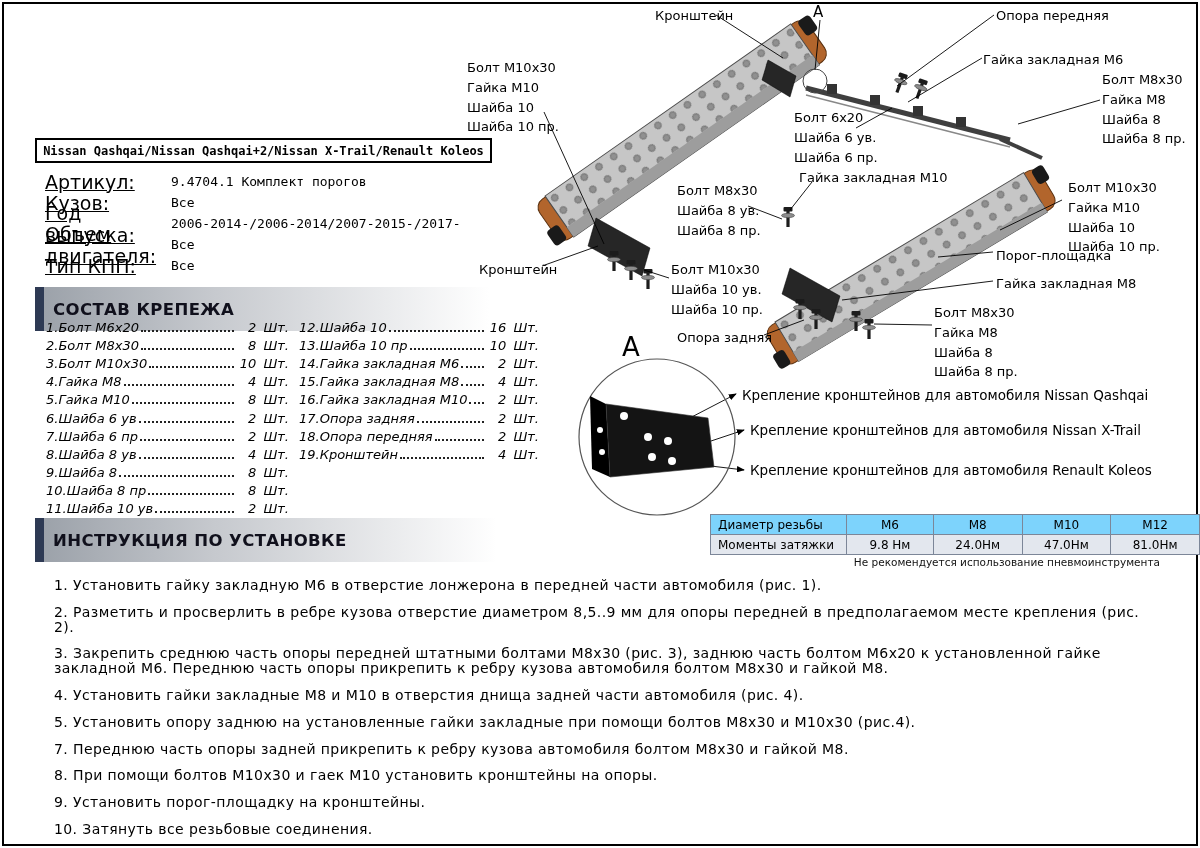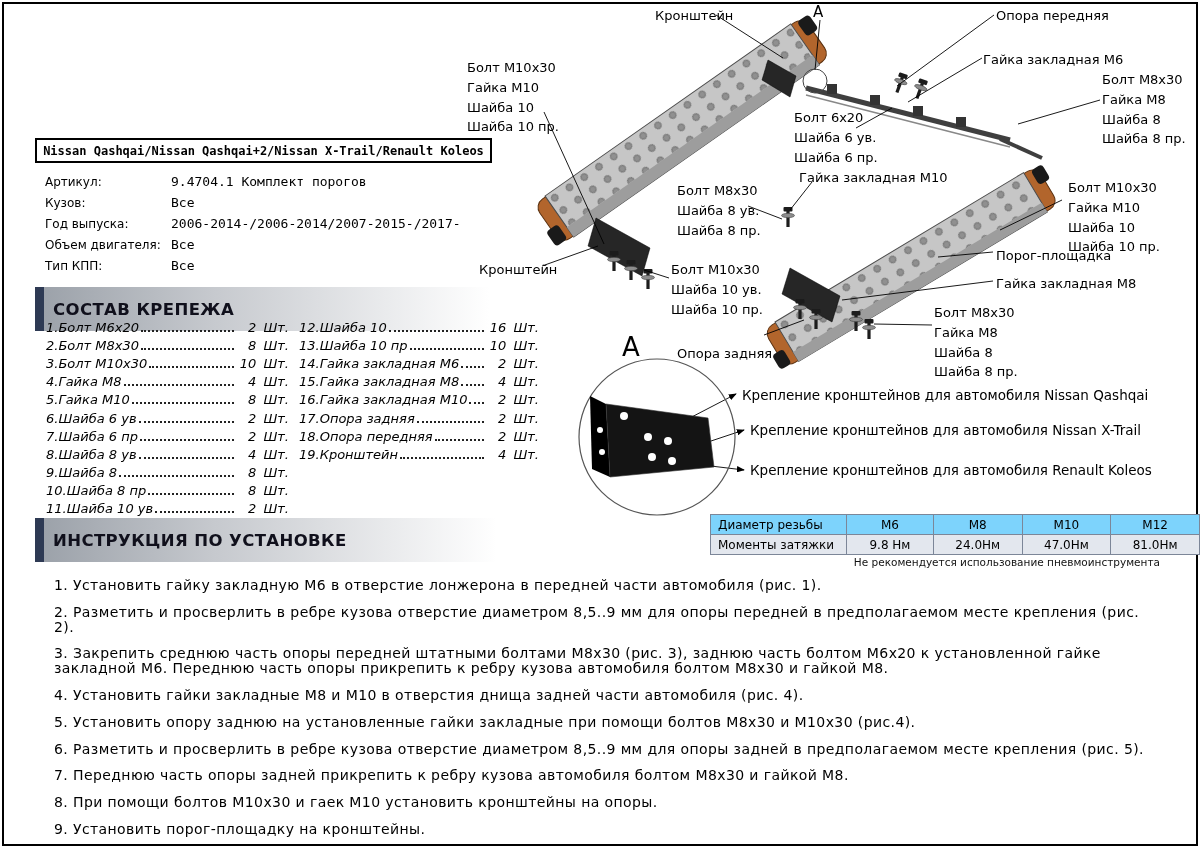--- a/index.html
+++ b/index.html
@@ -7,21 +7,21 @@
         font-family:"DejaVu Sans",sans-serif;color:#000;}
   .frame{position:absolute;inset:2px;border:2px solid #000;pointer-events:none;}
   .diagram-svg{position:absolute;left:0;top:0;width:1200px;height:848px;pointer-events:none;}
 
   .titlebar{position:absolute;left:35px;top:138px;width:453px;height:21px;border:2px solid #000;
             display:flex;align-items:center;justify-content:center;
             font-family:"DejaVu Sans Mono",monospace;font-weight:bold;font-size:12px;white-space:nowrap;text-align:right;}
 
   .specs{position:absolute;left:45px;top:171px;width:480px;}
   .spec-row{display:flex;height:21px;align-items:center;}
-  .spec-label{width:126px;font-size:12px;}
+  .spec-label{width:126px;font-size:19px;text-decoration:underline;}
   .spec-value{font-family:"DejaVu Sans Mono",monospace;font-size:13px;white-space:nowrap;}
 
   .section-header{position:absolute;left:35px;height:44px;display:flex;align-items:stretch;
                   background:linear-gradient(90deg,#9aa0a8 0,#c6c9ce 35%,#ffffff 90%);}
   .section-header .hbar{width:9px;background:#2e3a54;}
   .section-header .htxt{display:flex;align-items:center;padding-left:9px;font-size:16.5px;
                         font-weight:bold;color:#10101c;letter-spacing:.4px;white-space:nowrap;}
   #fast-header{top:287px;width:505px;}
   #instr-header{top:518px;width:513px;}
 
@@ -309,21 +309,20 @@
     <div class="hbar"></div>
     <span class="htxt">ИНСТРУКЦИЯ ПО УСТАНОВКЕ</span>
   </div>
 
   <div class="steps">
     <div class="step">1. Установить гайку закладную М6 в отверстие лонжерона в передней части автомобиля (рис. 1).</div>
     <div class="step">2. Разметить и просверлить в ребре кузова отверстие диаметром 8,5..9 мм для опоры передней в предполагаемом месте крепления  (рис. 2).</div>
     <div class="step">3. Закрепить среднюю часть опоры передней штатными болтами М8х30 (рис. 3), заднюю часть болтом М6х20 к установленной гайке закладной М6. Переднюю часть опоры прикрепить к ребру кузова автомобиля болтом М8х30 и гайкой М8.</div>
     <div class="step">4. Установить гайки закладные М8 и М10 в отверстия днища задней части автомобиля (рис. 4).</div>
     <div class="step">5. Установить опору заднюю на установленные гайки закладные при помощи болтов М8х30 и М10х30 (рис.4).</div>
-    <div class="step">6. Разметить и просверлить в ребре кузова отверстие диаметром 8,5..9 мм для опоры задней в предполагаемом месте крепления  (рис. 5).</div>
     <div class="step">7. Переднюю часть опоры задней прикрепить к ребру кузова автомобиля болтом М8х30 и гайкой М8.</div>
     <div class="step">8. При помощи болтов М10х30 и гаек М10 установить кронштейны на опоры.</div>
     <div class="step">9. Установить порог-площадку на кронштейны.</div>
     <div class="step">10. Затянуть все резьбовые соединения.</div>
   </div>
 
   <div class="dlabel" style="left:655px;top:6px">Кронштейн</div>
   <div class="dlabel a-marker" style="left:813px;top:4px">А</div>
   <div class="dlabel" style="left:996px;top:6px">Опора передняя</div>
   <div class="dlabel" style="left:983px;top:50px">Гайка закладная М6</div>
@@ -349,21 +348,21 @@
   <div class="dlabel" style="left:479px;top:260px">Кронштейн</div>
   <div class="dlabel" style="left:671px;top:260px">Болт М10х30
 Шайба 10 ув.
 Шайба 10 пр.</div>
   <div class="dlabel" style="left:996px;top:246px">Порог-площадка</div>
   <div class="dlabel" style="left:996px;top:274px">Гайка закладная М8</div>
   <div class="dlabel" style="left:934px;top:303px">Болт М8х30
 Гайка М8
 Шайба 8
 Шайба 8 пр.</div>
-  <div class="dlabel" style="left:677px;top:344px">Опора задняя</div>
+  <div class="dlabel" style="left:677px;top:328px">Опора задняя</div>
   <div class="dlabel a-big" style="left:622px;top:334px">А</div>
   <div class="dlabel cap" style="left:750px;top:423px">Крепление кронштейнов для автомобиля Nissan X-Trail</div>
   <div class="dlabel cap" style="left:742px;top:388px">Крепление кронштейнов для автомобиля Nissan Qashqai</div>
   <div class="dlabel cap" style="left:750px;top:463px">Крепление кронштейнов для автомобиля Renault Koleos</div>
 
   <table class="torque">
     <tbody>
         <tr class="r1">
       <td class="lab">Диаметр резьбы</td>
       <td class="val">М6</td>

